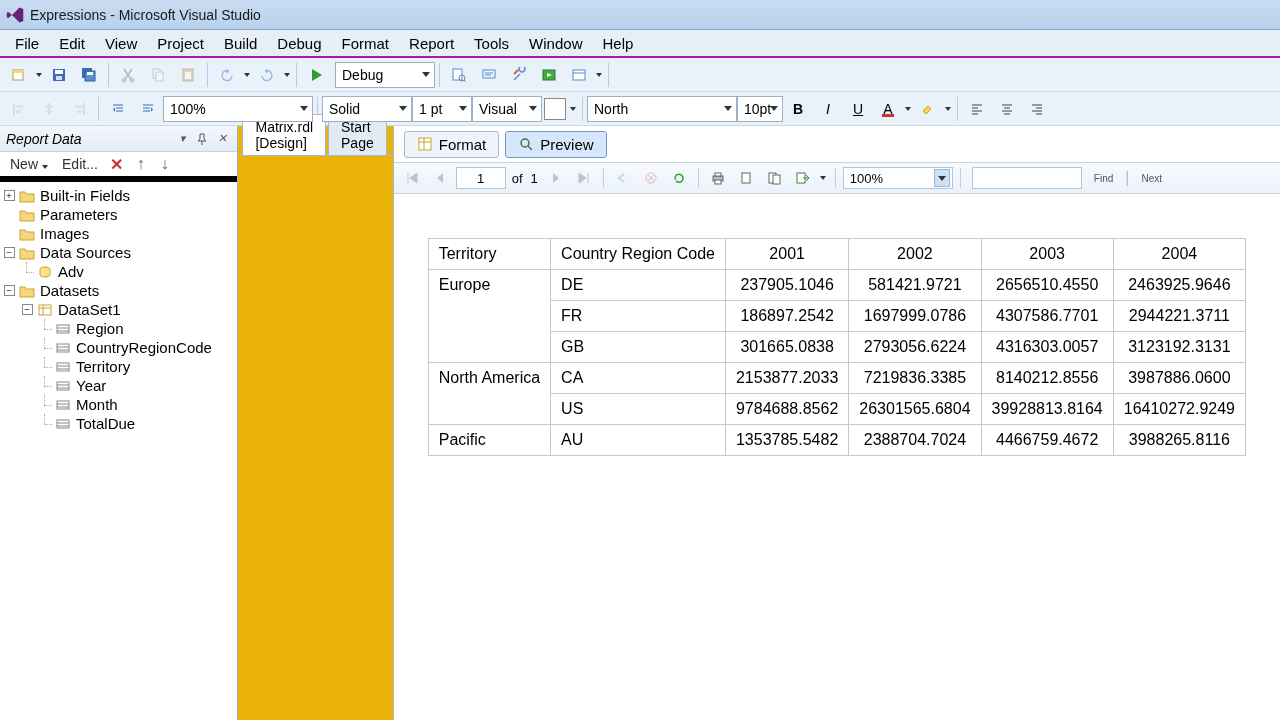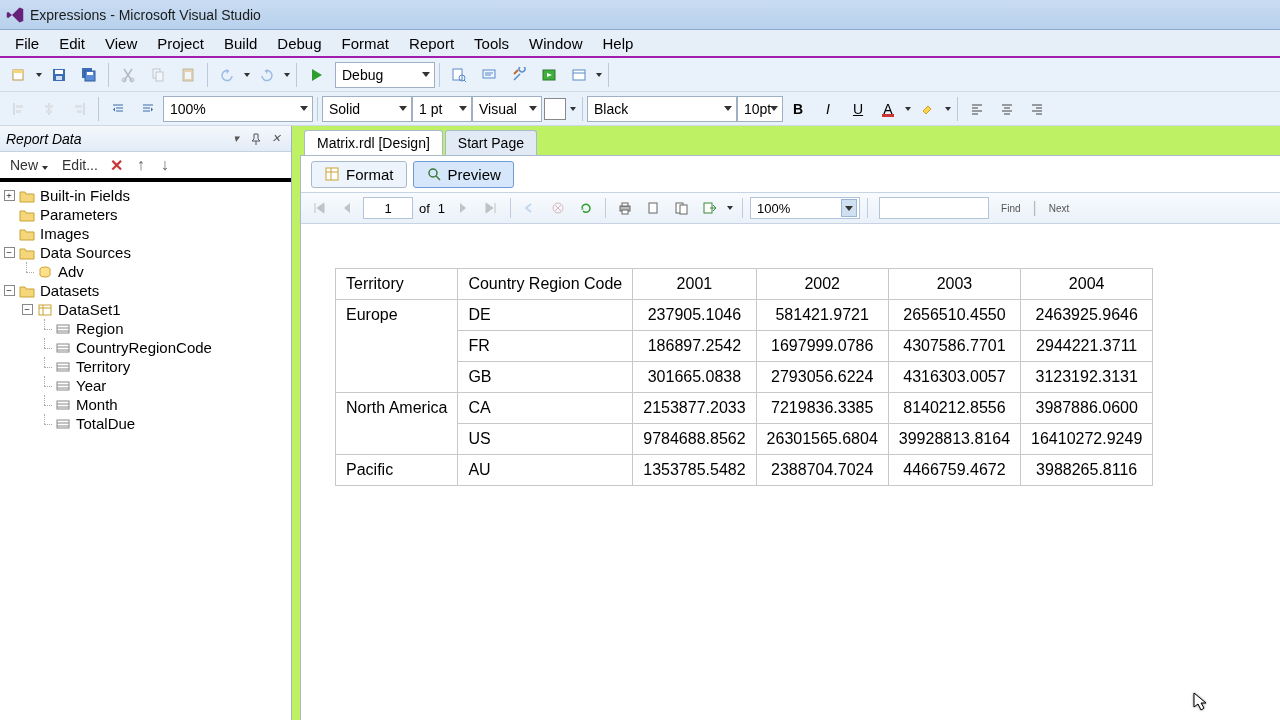--- a/index.html
+++ b/index.html
@@ -34,39 +34,39 @@
 .drop-arr::after{content:"";border-left:3px solid transparent;border-right:3px solid transparent;border-top:4px solid #333;}
 
 
 .main{ display:flex; height:calc(720px - 30px - 28px - 34px - 34px); }
 
 
 .panel{ width:292px; background:#fff; border-right:1px solid #9fb1c6; display:flex; flex-direction:column;}
 .panel-header{ height:26px; background:linear-gradient(#f4f8fc,#e2ebf6); display:flex; align-items:center; padding:0 6px; font-size:14px; border-bottom:1px solid #c4d1e0; font-style:italic;}
 .panel-header .spacer{flex:1;}
 .panel-header .hbtn{width:18px;height:18px;display:inline-flex;align-items:center;justify-content:center;margin-left:2px;font-size:11px;color:#555;cursor:pointer;border:1px solid transparent;}
-.panel-tb{height:30px;display:flex;align-items:center;padding:0 6px;border-bottom:4px solid #000000;gap:6px;}
+.panel-tb{height:30px;display:flex;align-items:center;padding:0 6px;border-bottom:6px solid #000000;gap:6px;}
 .panel-tb .pbtn{font-size:14px;color:#333;cursor:pointer;padding:2px 4px;}
 .panel-tb .pbtn.dd::after{content:"";display:inline-block;margin-left:4px;border-left:3px solid transparent;border-right:3px solid transparent;border-top:4px solid #333;}
 .panel-tb .ico{width:18px;height:18px;display:inline-flex;align-items:center;justify-content:center;color:#666;cursor:pointer;}
 .panel-tb .ico.del{color:#c33;font-weight:bold;}
 .tree{flex:1;overflow:auto;font-size:15px;padding:4px 0;}
 .tree-node{display:flex;align-items:center;padding:1px 0;cursor:default;white-space:nowrap;}
 .tw{width:18px;display:inline-flex;align-items:center;justify-content:center;}
 .twist{width:11px;height:11px;border:1px solid #888;background:#fff;display:inline-flex;align-items:center;justify-content:center;font-size:9px;line-height:1;color:#333;cursor:pointer;font-family:monospace;}
 .leaf-line{width:18px;display:inline-block;position:relative;}
 .leaf-line::before{content:"";position:absolute;left:8px;top:-10px;bottom:50%;width:1px;border-left:1px dotted #aaa;}
 .leaf-line::after{content:"";position:absolute;left:8px;top:50%;width:8px;border-top:1px dotted #aaa;}
 .node-ico{width:18px;height:16px;display:inline-flex;align-items:center;justify-content:center;margin-right:4px;}
 .folder-ico svg, .ds-ico svg, .field-ico svg{width:16px;height:14px;}
 .ind{display:inline-block;}
 .i1{width:18px;} .i2{width:36px;}
 
 
-.docarea{flex:1;background:#bef264;display:flex;flex-direction:column;padding-left:8px;}
+.docarea{flex:1;background:#eab308;display:flex;flex-direction:row;}
 .tabstrip{height:30px;display:flex;align-items:flex-end;padding:2px 4px 0;border-bottom:1px solid #a9b9cc;}
 .doctab{padding:4px 12px;font-size:14px;border:1px solid #a9b9cc;background:#e2ebf5;border-bottom:none;margin-right:2px;border-radius:3px 3px 0 0;cursor:pointer;}
 .doctab.active{background:#fff;font-weight:500;}
 .docbody{flex:1;background:#fff;margin:0 0 0 0;border-left:1px solid #a9b9cc; position:relative;}
 
 .subtabs{height:36px;display:flex;align-items:center;padding:6px 10px;gap:6px;}
 .subtab{display:flex;align-items:center;gap:6px;padding:4px 12px;border:1px solid #a9b9cc;background:#eef4fb;border-radius:3px;font-size:15px;cursor:pointer;}
 .subtab.active{background:#d7e7fb;border-color:#6d9bd2;}
 .subtab .sico{width:16px;height:16px;}
 
@@ -276,21 +276,21 @@
       <span class="arr"></span>
     </div>
   <div class="dd color">
       <span>Visual</span>
       <span class="arr"></span>
     </div>
   <div class="picker" style="background:#fff;"></div>
   <div class="drop-arr"></div>
   <div class="sep"></div>
   <div class="dd font">
-      <span>Black</span>
+      <span>North</span>
       <span class="arr"></span>
     </div>
   <div class="dd size">
       <span>10pt</span>
       <span class="arr"></span>
     </div>
   <div class="btn">
       <span style="font-weight:bold;font-size:14px;">B</span>
     </div>
   <div class="btn">

